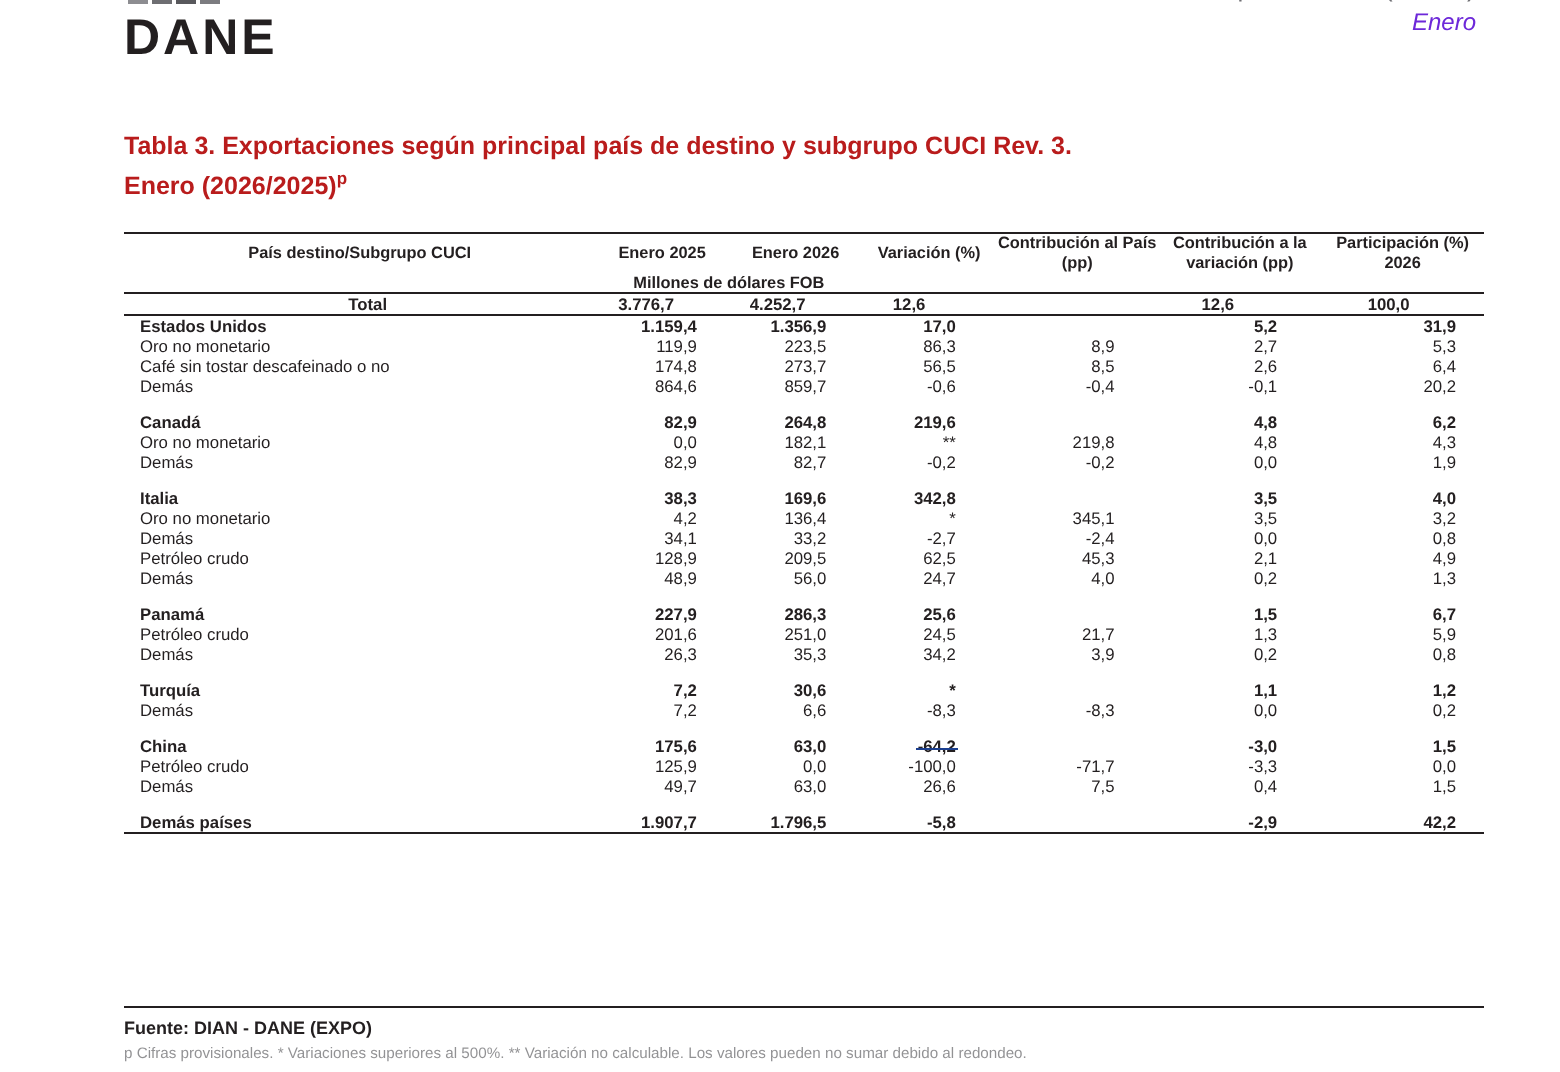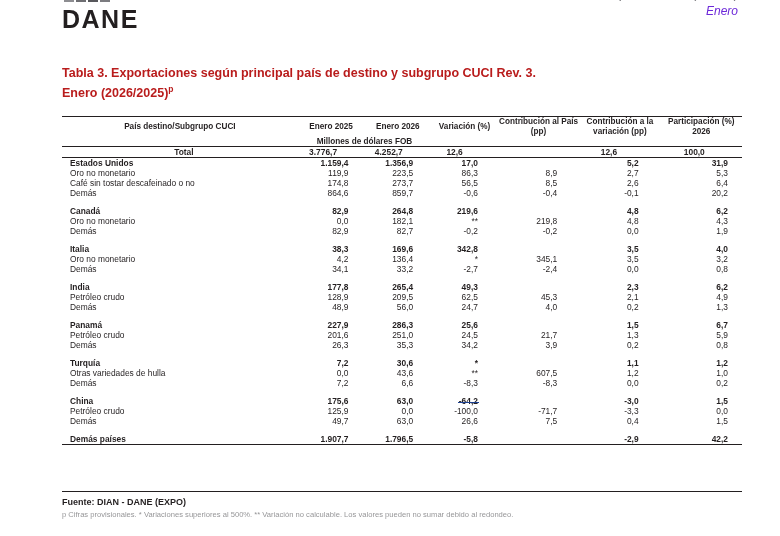--- a/index.html
+++ b/index.html
@@ -142,21 +142,21 @@
     left: -1px; right: -1px;
     top: 52%;
     height: 1.2px;
     background: #1b3f8f;
   }
 
   
   .footer {
     position: absolute;
     left: 62px;
-    bottom: 16px;
+    bottom: 4px;
     width: 680px;
   }
   .footer .rule {
     border-top: 1.4px solid #231f20;
     margin-bottom: 5px;
   }
   .footer .src {
     font-size: 9px;
     font-weight: bold;
     color: #231f20;
@@ -309,29 +309,20 @@
         </tr>
         <tr>
           <td class="lbl">Demás</td>
           <td class="num c1">34,1</td>
           <td class="num c2">33,2</td>
           <td class="num c3">-2,7</td>
           <td class="num c4">-2,4</td>
           <td class="num c5">0,0</td>
           <td class="num c6">0,8</td>
         </tr>
-        <tr class="bold group-gap">
-          <td class="lbl">India</td>
-          <td class="num c1">177,8</td>
-          <td class="num c2">265,4</td>
-          <td class="num c3">49,3</td>
-          <td class="num c4"></td>
-          <td class="num c5">2,3</td>
-          <td class="num c6">6,2</td>
-        </tr>
         <tr>
           <td class="lbl">Petróleo crudo</td>
           <td class="num c1">128,9</td>
           <td class="num c2">209,5</td>
           <td class="num c3">62,5</td>
           <td class="num c4">45,3</td>
           <td class="num c5">2,1</td>
           <td class="num c6">4,9</td>
         </tr>
         <tr>
@@ -373,29 +364,20 @@
         <tr class="bold group-gap">
           <td class="lbl">Turquía</td>
           <td class="num c1">7,2</td>
           <td class="num c2">30,6</td>
           <td class="num c3">*</td>
           <td class="num c4"></td>
           <td class="num c5">1,1</td>
           <td class="num c6">1,2</td>
         </tr>
         <tr>
-          <td class="lbl">Otras variedades de hulla</td>
-          <td class="num c1">0,0</td>
-          <td class="num c2">43,6</td>
-          <td class="num c3">**</td>
-          <td class="num c4">607,5</td>
-          <td class="num c5">1,2</td>
-          <td class="num c6">1,0</td>
-        </tr>
-        <tr>
           <td class="lbl">Demás</td>
           <td class="num c1">7,2</td>
           <td class="num c2">6,6</td>
           <td class="num c3">-8,3</td>
           <td class="num c4">-8,3</td>
           <td class="num c5">0,0</td>
           <td class="num c6">0,2</td>
         </tr>
         <tr class="bold group-gap">
           <td class="lbl">China</td>

